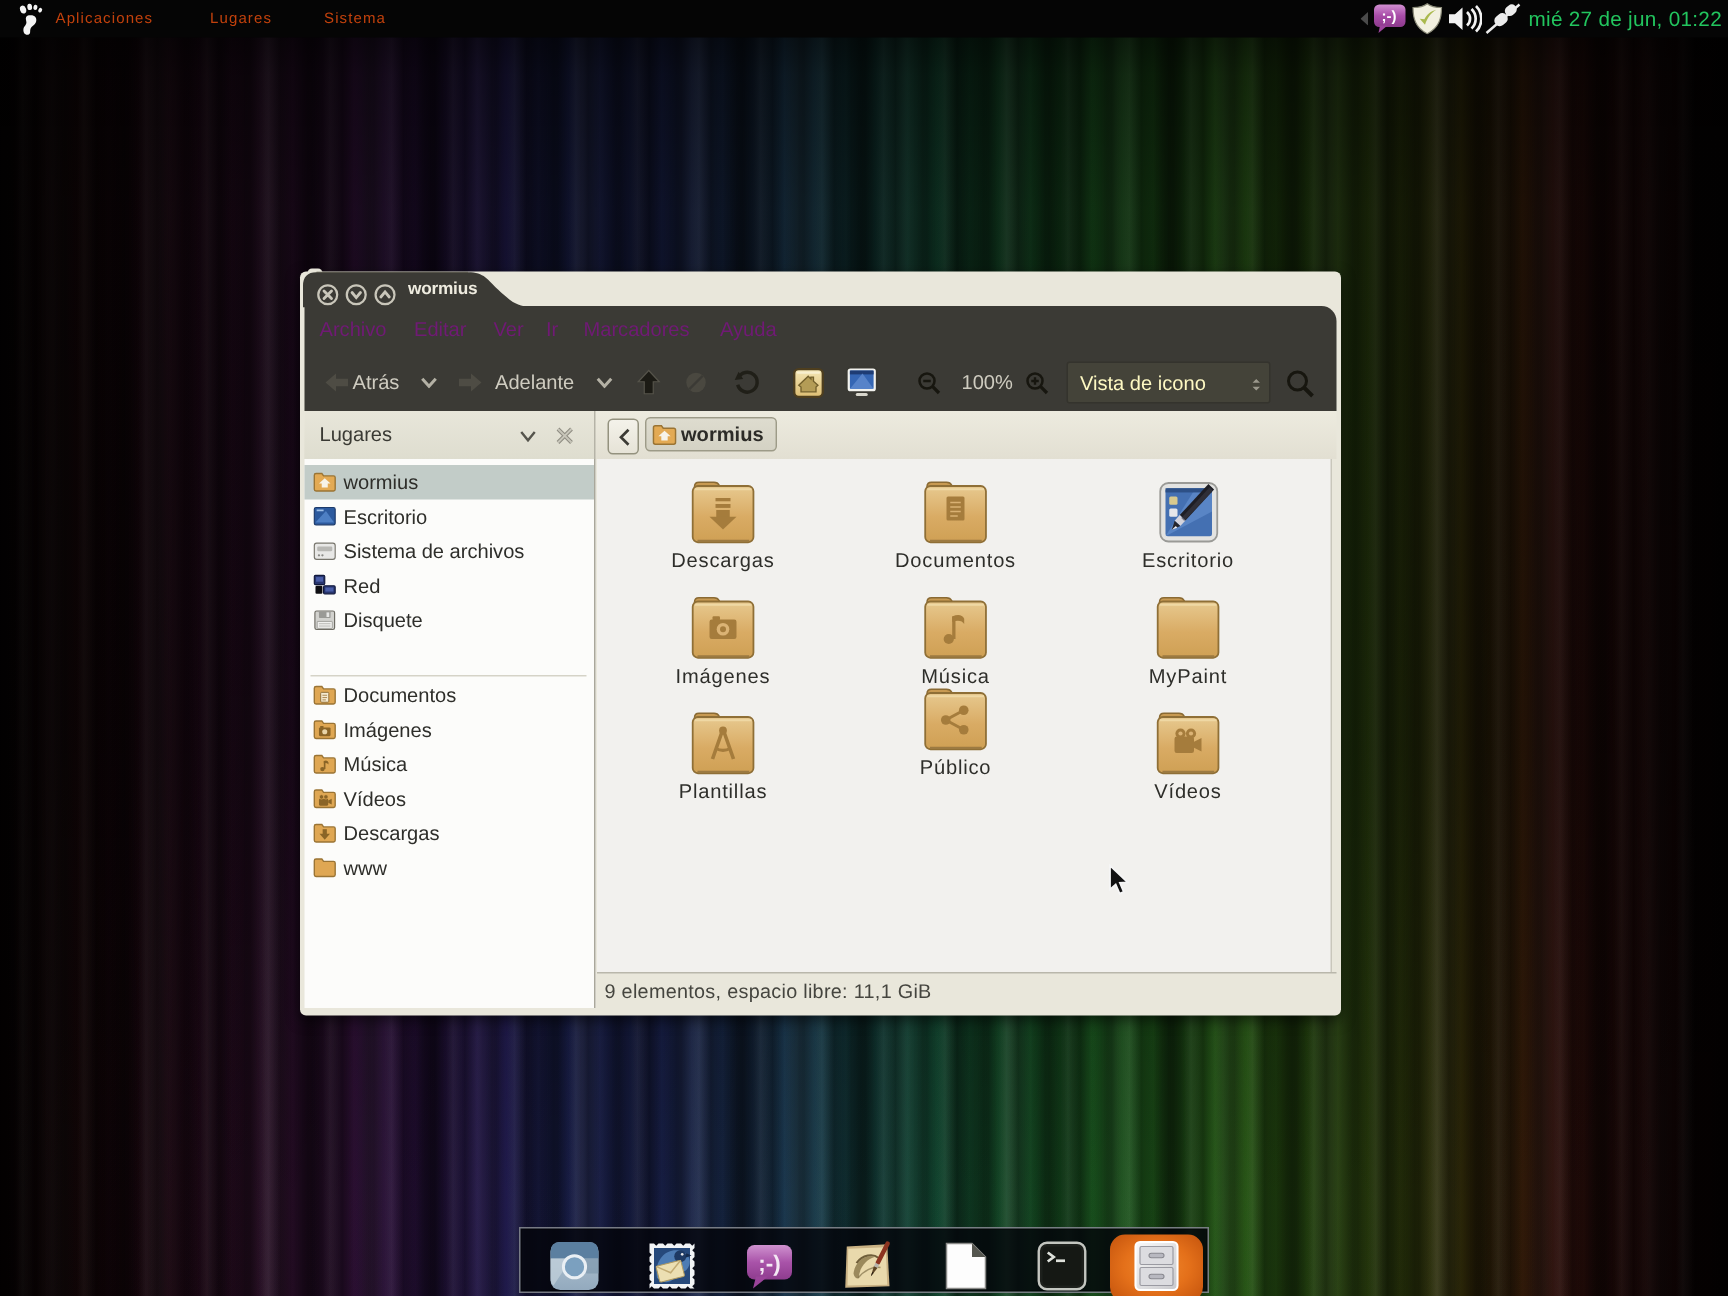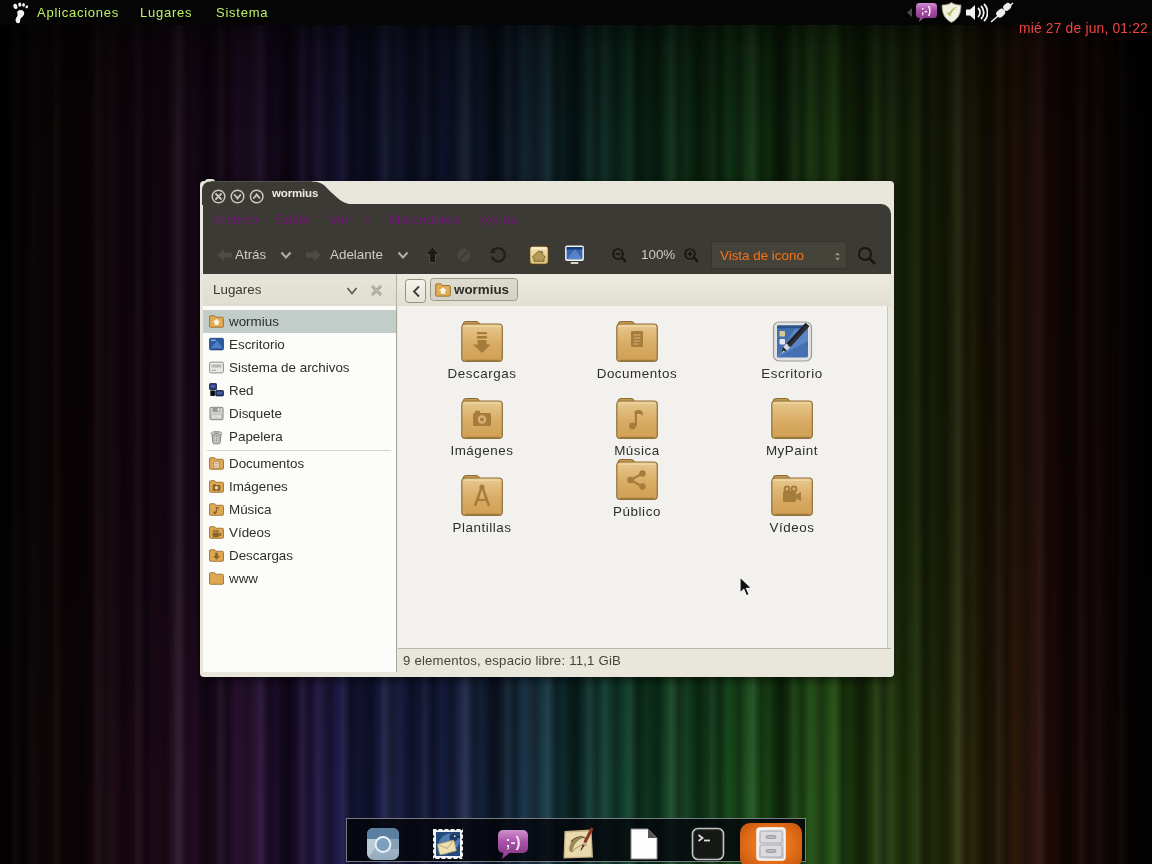--- a/index.html
+++ b/index.html
@@ -10,22 +10,22 @@
   linear-gradient(90deg, rgba(0,0,0,0.50) 0px, rgba(0,0,0,0.18) 70px, rgba(0,0,0,0.0) 200px, rgba(0,0,0,0.0) 980px, rgba(0,0,0,0.28) 1090px, rgba(0,0,0,0.5) 1152px),
   repeating-linear-gradient(90deg, rgba(0,0,0,0.36) 0px, rgba(0,0,0,0.36) 3px, rgba(0,0,0,0.04) 10px, rgba(255,255,255,0.055) 15px, rgba(0,0,0,0.30) 23px, rgba(0,0,0,0.02) 31px, rgba(0,0,0,0.36) 41px),
   repeating-linear-gradient(90deg, rgba(0,0,0,0.30) 0px, rgba(0,0,0,0.30) 6px, rgba(0,0,0,0.0) 24px, rgba(255,255,255,0.05) 35px, rgba(0,0,0,0.0) 52px, rgba(0,0,0,0.32) 71px),
   repeating-linear-gradient(90deg, rgba(0,0,0,0.20) 0px, rgba(0,0,0,0.20) 10px, rgba(0,0,0,0.0) 45px, rgba(0,0,0,0.22) 97px),
   linear-gradient(90deg, #0e0405 0%, #180608 5%, #240a18 10%, #2c0e28 15%, #2e1034 20%, #2c1242 24%, #261a52 28%, #1e2458 32%, #1c2454 38%, #1c3254 43%, #1b4052 47%, #174a48 50%, #15503c 53%, #165430 56.5%, #185828 60%, #1c5c22 63%, #20601e 66%, #28601a 70%, #2c5a14 74%, #2c4810 78%, #303c0c 81.5%, #36300a 84.5%, #3a2209 87.5%, #3a140e 90%, #340f0c 93%, #200707 95.5%, #0e0303 98%, #0a0202 100%);
 }
 .t{position:absolute;white-space:nowrap;}
 
 
 #panel{position:absolute;left:0;top:0;width:1152px;height:25px;background:#050505;color:#f0f0f0;}
-#panel .m{position:absolute;top:0;height:25px;line-height:25px;font-size:13px;letter-spacing:0.75px;color:#bef264;}
-#clock{position:absolute;top:16px;height:25px;line-height:25px;font-size:13.8px;letter-spacing:0.2px;color:#ef4444;right:4px;}
+#panel .m{position:absolute;top:0;height:25px;line-height:25px;font-size:10px;letter-spacing:0.75px;color:#c2410c;}
+#clock{position:absolute;top:0;height:25px;line-height:25px;font-size:13.8px;letter-spacing:0.2px;color:#22c55e;right:4px;}
 
 
 #win{position:absolute;left:200px;top:181px;width:694px;height:496px;background:#e9e7db;border-radius:4px;box-shadow:0 3px 9px rgba(0,0,0,0.55);}
 #tab{position:absolute;left:2px;top:0px;width:156px;height:24px;}
 #hdr{position:absolute;left:3px;top:23px;width:688px;height:70px;background:#3b3a35;border-radius:0 10px 0 0;}
 #menubar{position:absolute;left:3px;top:23px;width:688px;height:32px;}
 #menubar .mi{position:absolute;top:0;height:32px;line-height:32px;font-size:13.4px;color:#701a75;}
 #toolbar{position:absolute;left:3px;top:55px;width:688px;height:38px;text-align:center;}
 .tbtxt{position:absolute;font-size:13.4px;color:#cfccc0;top:0;height:38px;line-height:38px;}
 
@@ -196,21 +196,21 @@
           <line x1="4.5" y1="7" x2="9.5" y2="7" stroke="#17160f" stroke-width="1.6"></line>
         </svg>
     <div class="tbtxt" style="left:438px">100%</div>
     <svg class="abs" style="left:480px;top:11px" width="17" height="17" viewBox="0 0 17 17">
           <circle cx="7" cy="7" r="5" stroke="#17160f" stroke-width="1.7" fill="none"></circle>
           <line x1="10.8" y1="10.8" x2="15" y2="15" stroke="#17160f" stroke-width="2.2"></line>
           <line x1="4.5" y1="7" x2="9.5" y2="7" stroke="#17160f" stroke-width="1.6"></line>
           <line x1="7" y1="4.5" x2="7" y2="9.5" stroke="#17160f" stroke-width="1.6"></line>
         </svg>
     <div class="abs" style="left:508px;top:5px;width:136px;height:28px;background:#444339;border:1px solid #34332d;border-radius:2px;">
-      <div class="t" style="left:8px;top:0;line-height:28px;font-size:13.4px;color:#f97316;">Vista de icono</div>
+      <div class="t" style="left:8px;top:0;line-height:28px;font-size:13.4px;color:#fef9c3;">Vista de icono</div>
       <svg class="abs" style="left:122px;top:10px" width="7" height="9" viewBox="0 0 7 9">
             <path d="M1 3.2 L3.5 0.6 L6 3.2 Z M1 5.8 L3.5 8.4 L6 5.8 Z" fill="#9b988c"></path>
           </svg>
     </div>
     <svg class="abs" style="left:654px;top:10px" width="20" height="20" viewBox="0 0 20 20">
           <circle cx="8" cy="8" r="6" stroke="#17160f" stroke-width="2" fill="none"></circle>
           <line x1="12.5" y1="12.5" x2="18" y2="18" stroke="#17160f" stroke-width="2.6"></line>
         </svg>
   </div>
 
@@ -275,29 +275,20 @@
         </div>
     <div class="srow" style="top:96px;">
       <svg class="ic" viewBox="0 0 22 22">
             <rect x="2.5" y="3" width="17" height="16" rx="1.5" fill="#d2d2ce" stroke="#6e6c64" stroke-width="1"></rect>
             <rect x="6" y="3.5" width="10" height="5.5" rx="0.5" fill="#9a9a96"></rect>
             <rect x="12.5" y="4.2" width="2.4" height="4" fill="#e8e8e6"></rect>
             <rect x="4.5" y="12" width="13" height="6" rx="0.5" fill="#f0f0ee" stroke="#8a8a84" stroke-width="0.6"></rect>
             <path d="M6 14 h10 M6 16 h10" stroke="#b4b4b0" stroke-width="0.8"></path>
           </svg>
       <span class="tx">Disquete</span>
-        </div>
-    <div class="srow" style="top:119px;">
-      <svg class="ic" viewBox="0 0 22 22">
-            <path d="M5 7.5 h12 l-1.3 11.5 q-0.2 1.5 -1.7 1.5 h-6 q-1.5 0 -1.7-1.5 Z" fill="#c8c8c4" stroke="#6e6c64" stroke-width="1"></path>
-            <path d="M7.2 9.5 l0.8 9 M11 9.5 l0 9 M14.8 9.5 l-0.8 9" stroke="#a2a29e" stroke-width="1"></path>
-            <ellipse cx="11" cy="7" rx="7" ry="2.4" fill="#e4e4e0" stroke="#6e6c64" stroke-width="1"></ellipse>
-            <ellipse cx="11" cy="6.8" rx="3.8" ry="1.1" fill="#8e8e8a"></ellipse>
-          </svg>
-      <span class="tx">Papelera</span>
         </div>
     <div style="position:absolute;left:4px;top:144px;width:184px;border-top:1px solid #d5d3c7;"></div>
     <div class="srow" style="top:146px;">
       <svg class="ic" viewBox="0 0 22 22">
             <path d="M2 5 q0-1.5 1.5-1.5 h5 l1.5 2 h8.5 q1.5 0 1.5 1.5 V17 q0 1.5 -1.5 1.5 H3.5 Q2 18.5 2 17 Z" fill="#dfa753" stroke="#9a7434" stroke-width="1.2"></path>
             <rect x="7.5" y="8.5" width="7" height="8.5" rx="0.8" fill="#f5ead0" stroke="#8a6a33" stroke-width="0.8"></rect>
             <path d="M9 11 h4 M9 13 h4 M9 15 h3" stroke="#a8824a" stroke-width="0.8"></path>
           </svg>
       <span class="tx">Documentos</span>
         </div>

